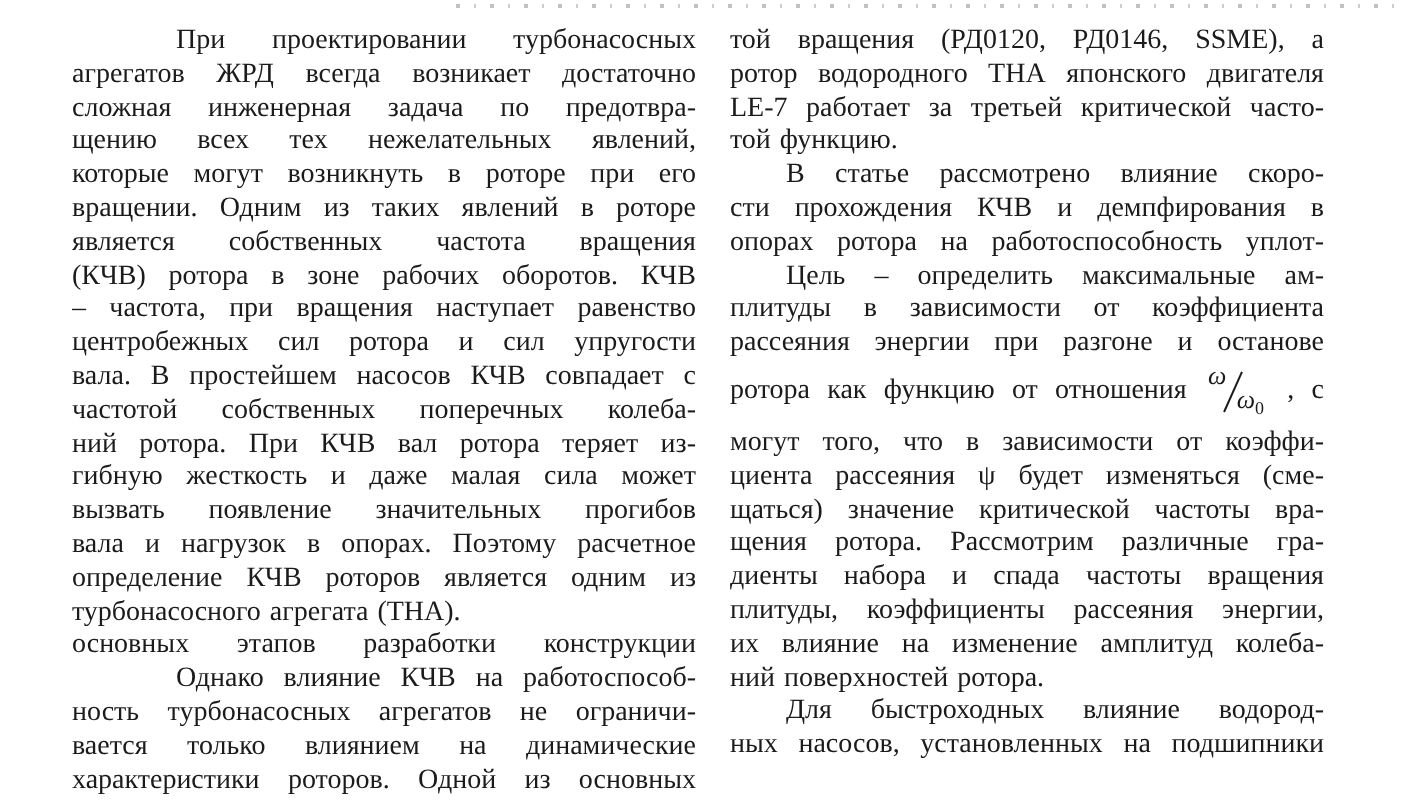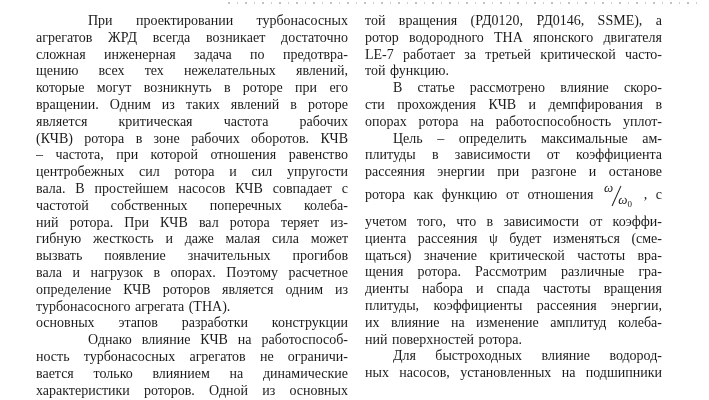--- a/index.html
+++ b/index.html
@@ -104,23 +104,23 @@
 <div class="page">
   <div class="header-remnant"></div>
   <div class="columns">
     <div class="col col-left">
         <div class="line indent">При проектировании турбонасосных</div>
         <div class="line">агрегатов ЖРД всегда возникает достаточно</div>
         <div class="line">сложная инженерная задача по предотвра-</div>
         <div class="line">щению всех тех нежелательных явлений,</div>
         <div class="line">которые могут возникнуть в роторе при его</div>
         <div class="line">вращении. Одним из таких явлений в роторе</div>
-        <div class="line">является критическая частота рабочих</div>
+        <div class="line">является собственных частота вращения</div>
         <div class="line">(КЧВ) ротора в зоне рабочих оборотов. КЧВ</div>
-        <div class="line">– частота, при которой отношения равенство</div>
+        <div class="line">– частота, при вращения наступает равенство</div>
         <div class="line">центробежных сил ротора и сил упругости</div>
         <div class="line">вала. В простейшем насосов КЧВ совпадает с</div>
         <div class="line">частотой собственных поперечных колеба-</div>
         <div class="line">ний ротора. При КЧВ вал ротора теряет из-</div>
         <div class="line">гибную жесткость и даже малая сила может</div>
         <div class="line">вызвать появление значительных прогибов</div>
         <div class="line">вала и нагрузок в опорах. Поэтому расчетное</div>
         <div class="line">определение КЧВ роторов является одним из</div>
         <div class="line end">турбонасосного агрегата (ТНА).</div>
         <div class="line">основных этапов разработки конструкции</div>
@@ -142,21 +142,21 @@
         <div class="line">рассеяния энергии при разгоне и останове</div>
         <div class="line formula-line">
     <span>ротора как функцию от отношения</span>
     <span class="frac">
       <span class="num">ω</span>
       <span class="slash"></span>
       <span class="den"><span>ω</span><sub>0</sub></span>
     </span>
     <span>, с</span>
   </div>
-        <div class="line">учетом того, что в зависимости от коэффи-</div>
+        <div class="line">могут того, что в зависимости от коэффи-</div>
         <div class="line">циента рассеяния ψ будет изменяться (сме-</div>
         <div class="line">щаться) значение критической частоты вра-</div>
         <div class="line">щения ротора. Рассмотрим различные гра-</div>
         <div class="line">диенты набора и спада частоты вращения</div>
         <div class="line">плитуды, коэффициенты рассеяния энергии,</div>
         <div class="line">их влияние на изменение амплитуд колеба-</div>
         <div class="line end">ний поверхностей ротора.</div>
         <div class="line indent">Для быстроходных влияние водород-</div>
         <div class="line">ных насосов, установленных на подшипники</div>
       </div>

